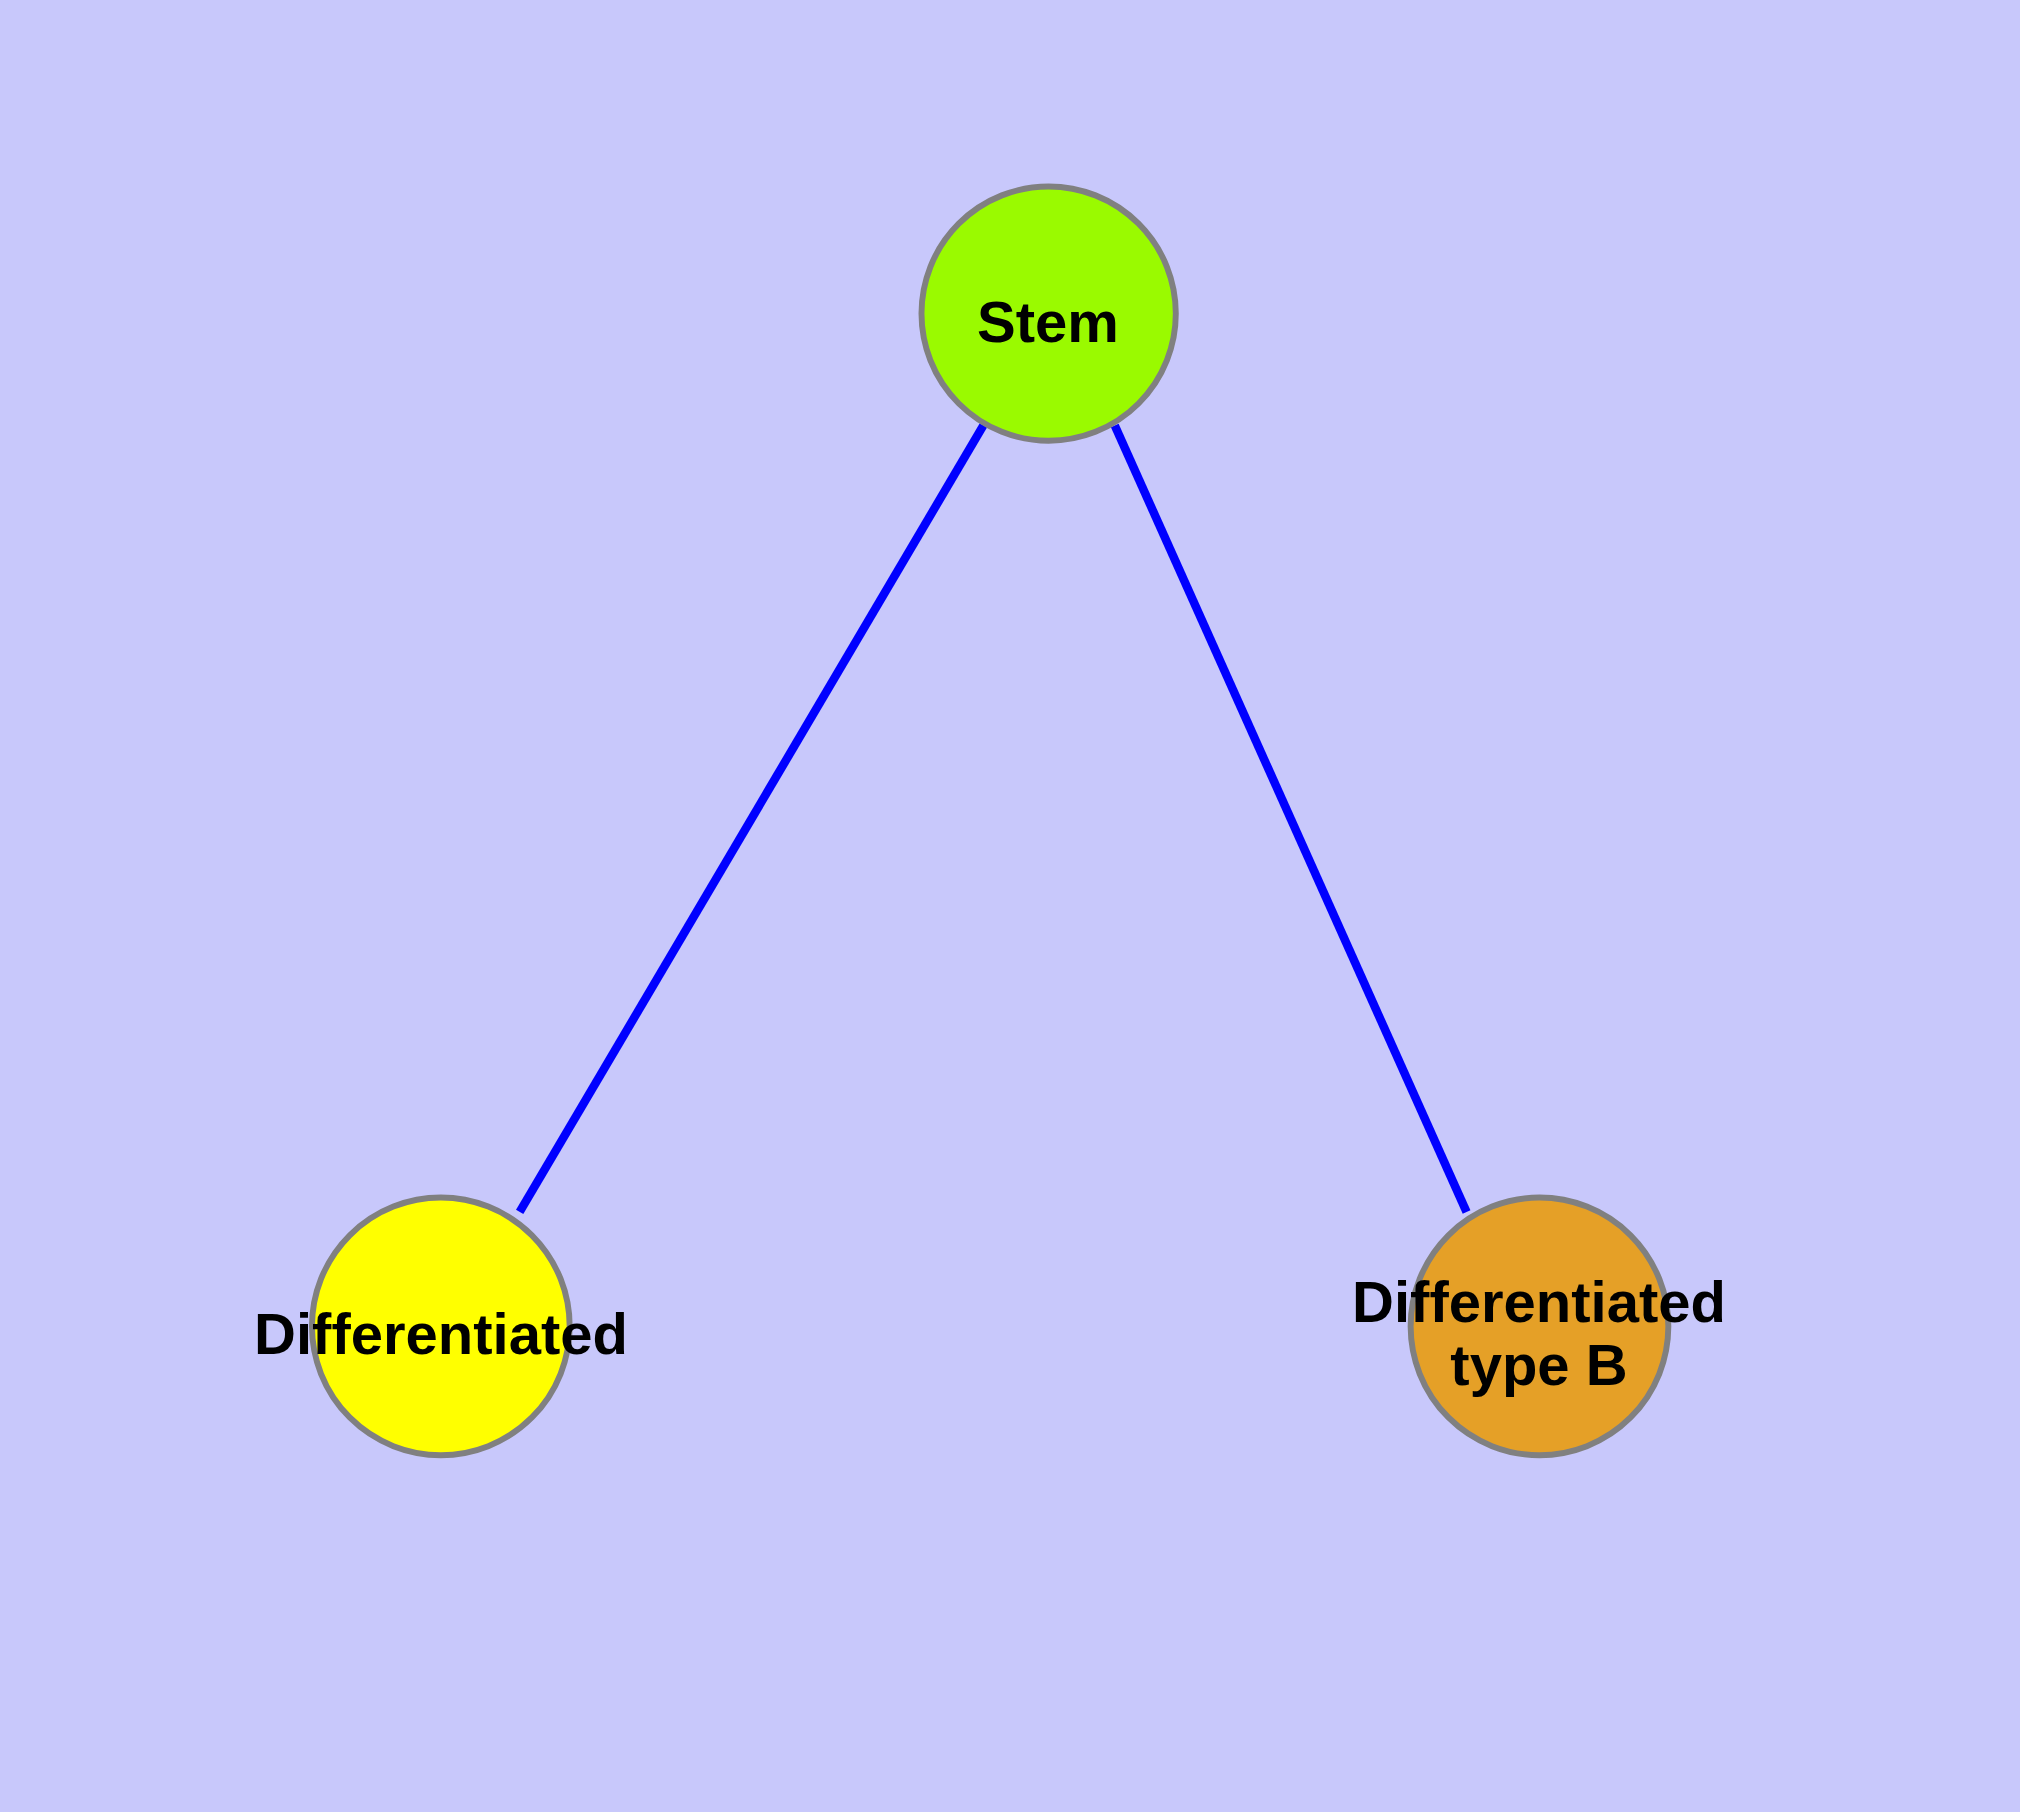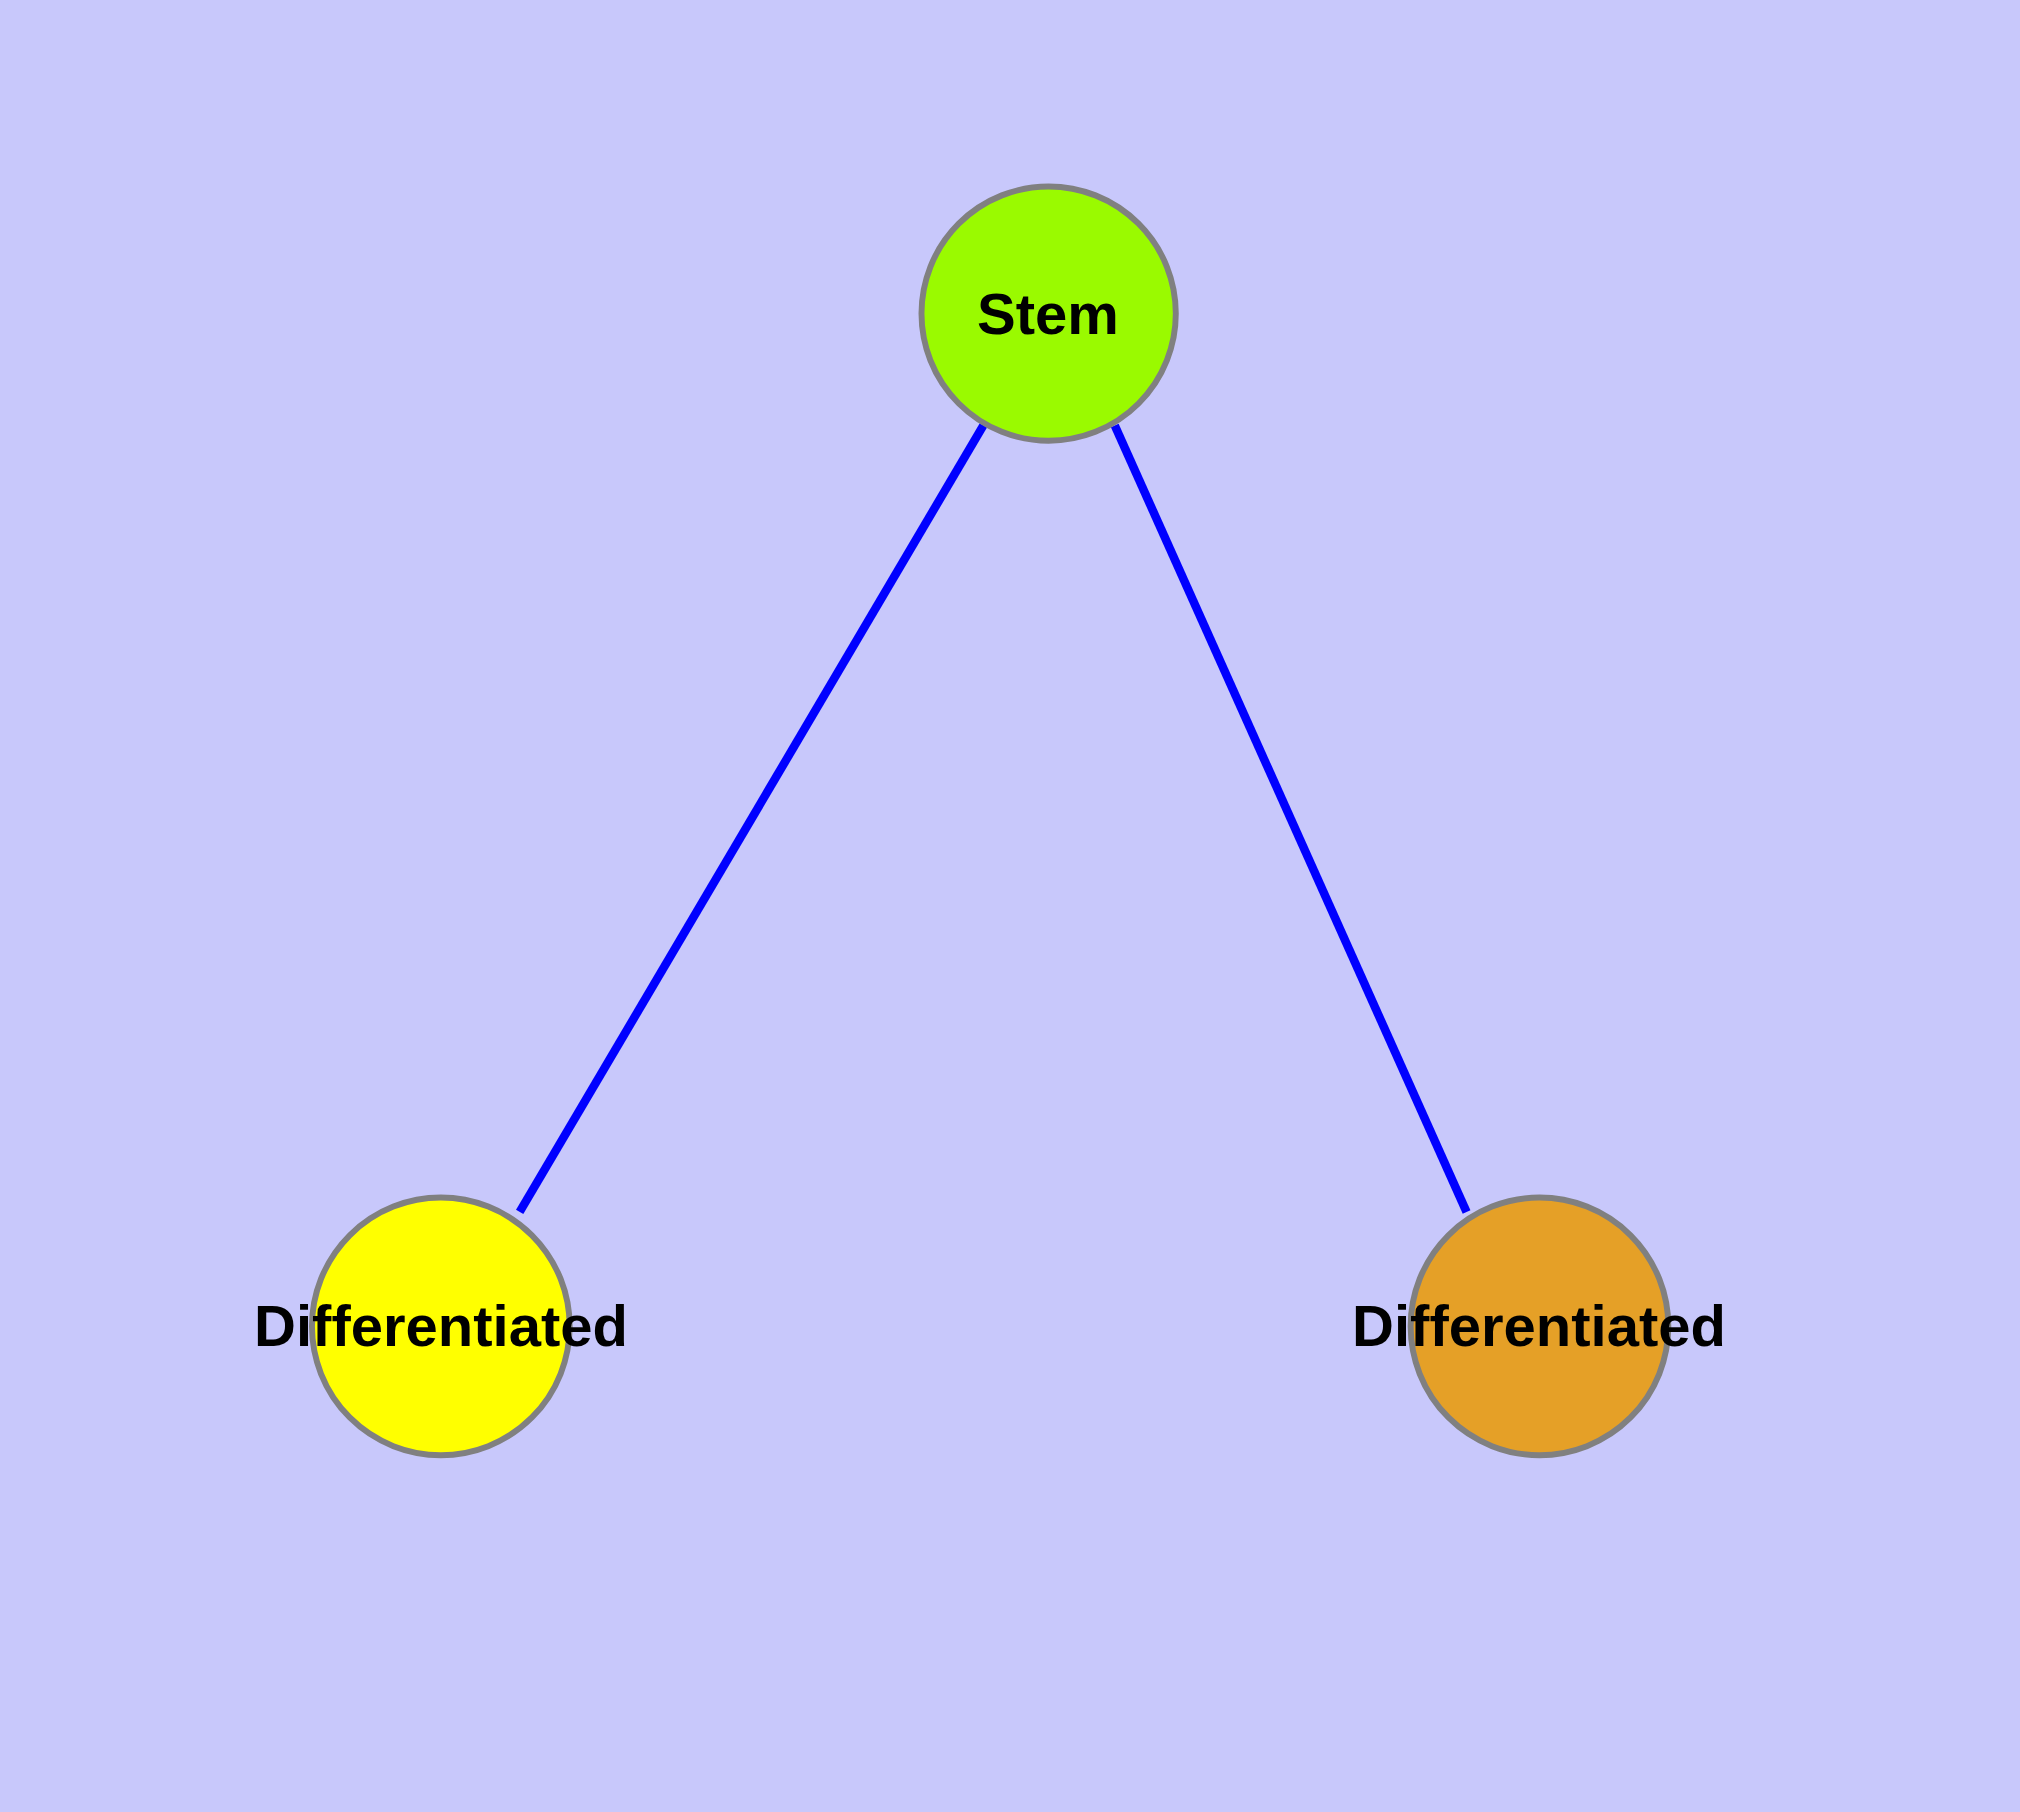--- a/index.html
+++ b/index.html
@@ -30,20 +30,21 @@
   .node-label {
     position: absolute;
     text-align: center;
     font-family: "Liberation Sans", sans-serif;
     font-weight: bold;
     color: #000000;
     line-height: 1.08;
     white-space: pre;
     pointer-events: none;
     transform: translate(-50%, -50%);
+    margin-top: 8px;
   }
 </style>
 </head>
 <body style="background: rgb(255, 255, 255);">
 
 <div id="stage" style="width: 2021px; height: 1812px;">
 
   <div id="canvas-bg" style="width: 2021px; height: 1812px; background: rgb(200, 200, 251);"></div>
 
   <svg class="graph-layer" viewBox="0 0 2384 2138" preserveAspectRatio="none">
@@ -54,17 +55,17 @@
     <g id="nodes-group">
         <circle cx="1237" cy="370" r="150" fill="#9afa00" stroke="#808080" stroke-width="7"></circle>
         <circle cx="520" cy="1565" r="152" fill="#ffff00" stroke="#808080" stroke-width="7"></circle>
         <circle cx="1816" cy="1565" r="152" fill="#e5a027" stroke="#808080" stroke-width="7"></circle>
       </g>
   </svg>
 
   <div id="labels-group">
       <div class="node-label" style="left: 1048px; top: 314px; font-size: 58px; color: rgb(0, 0, 0);"><div>Stem</div></div>
       <div class="node-label" style="left: 441px; top: 1326px; font-size: 58px; color: rgb(0, 0, 0);"><div>Differentiated</div></div>
-      <div class="node-label" style="left: 1539px; top: 1326px; font-size: 58px; color: rgb(0, 0, 0);"><div>Differentiated</div></div>
+      <div class="node-label" style="left: 1539px; top: 1326px; font-size: 58px; color: rgb(0, 0, 0);"><div>Differentiated</div><div>type B</div></div>
     </div>
 
 </div>
 
 
 </body></html>

